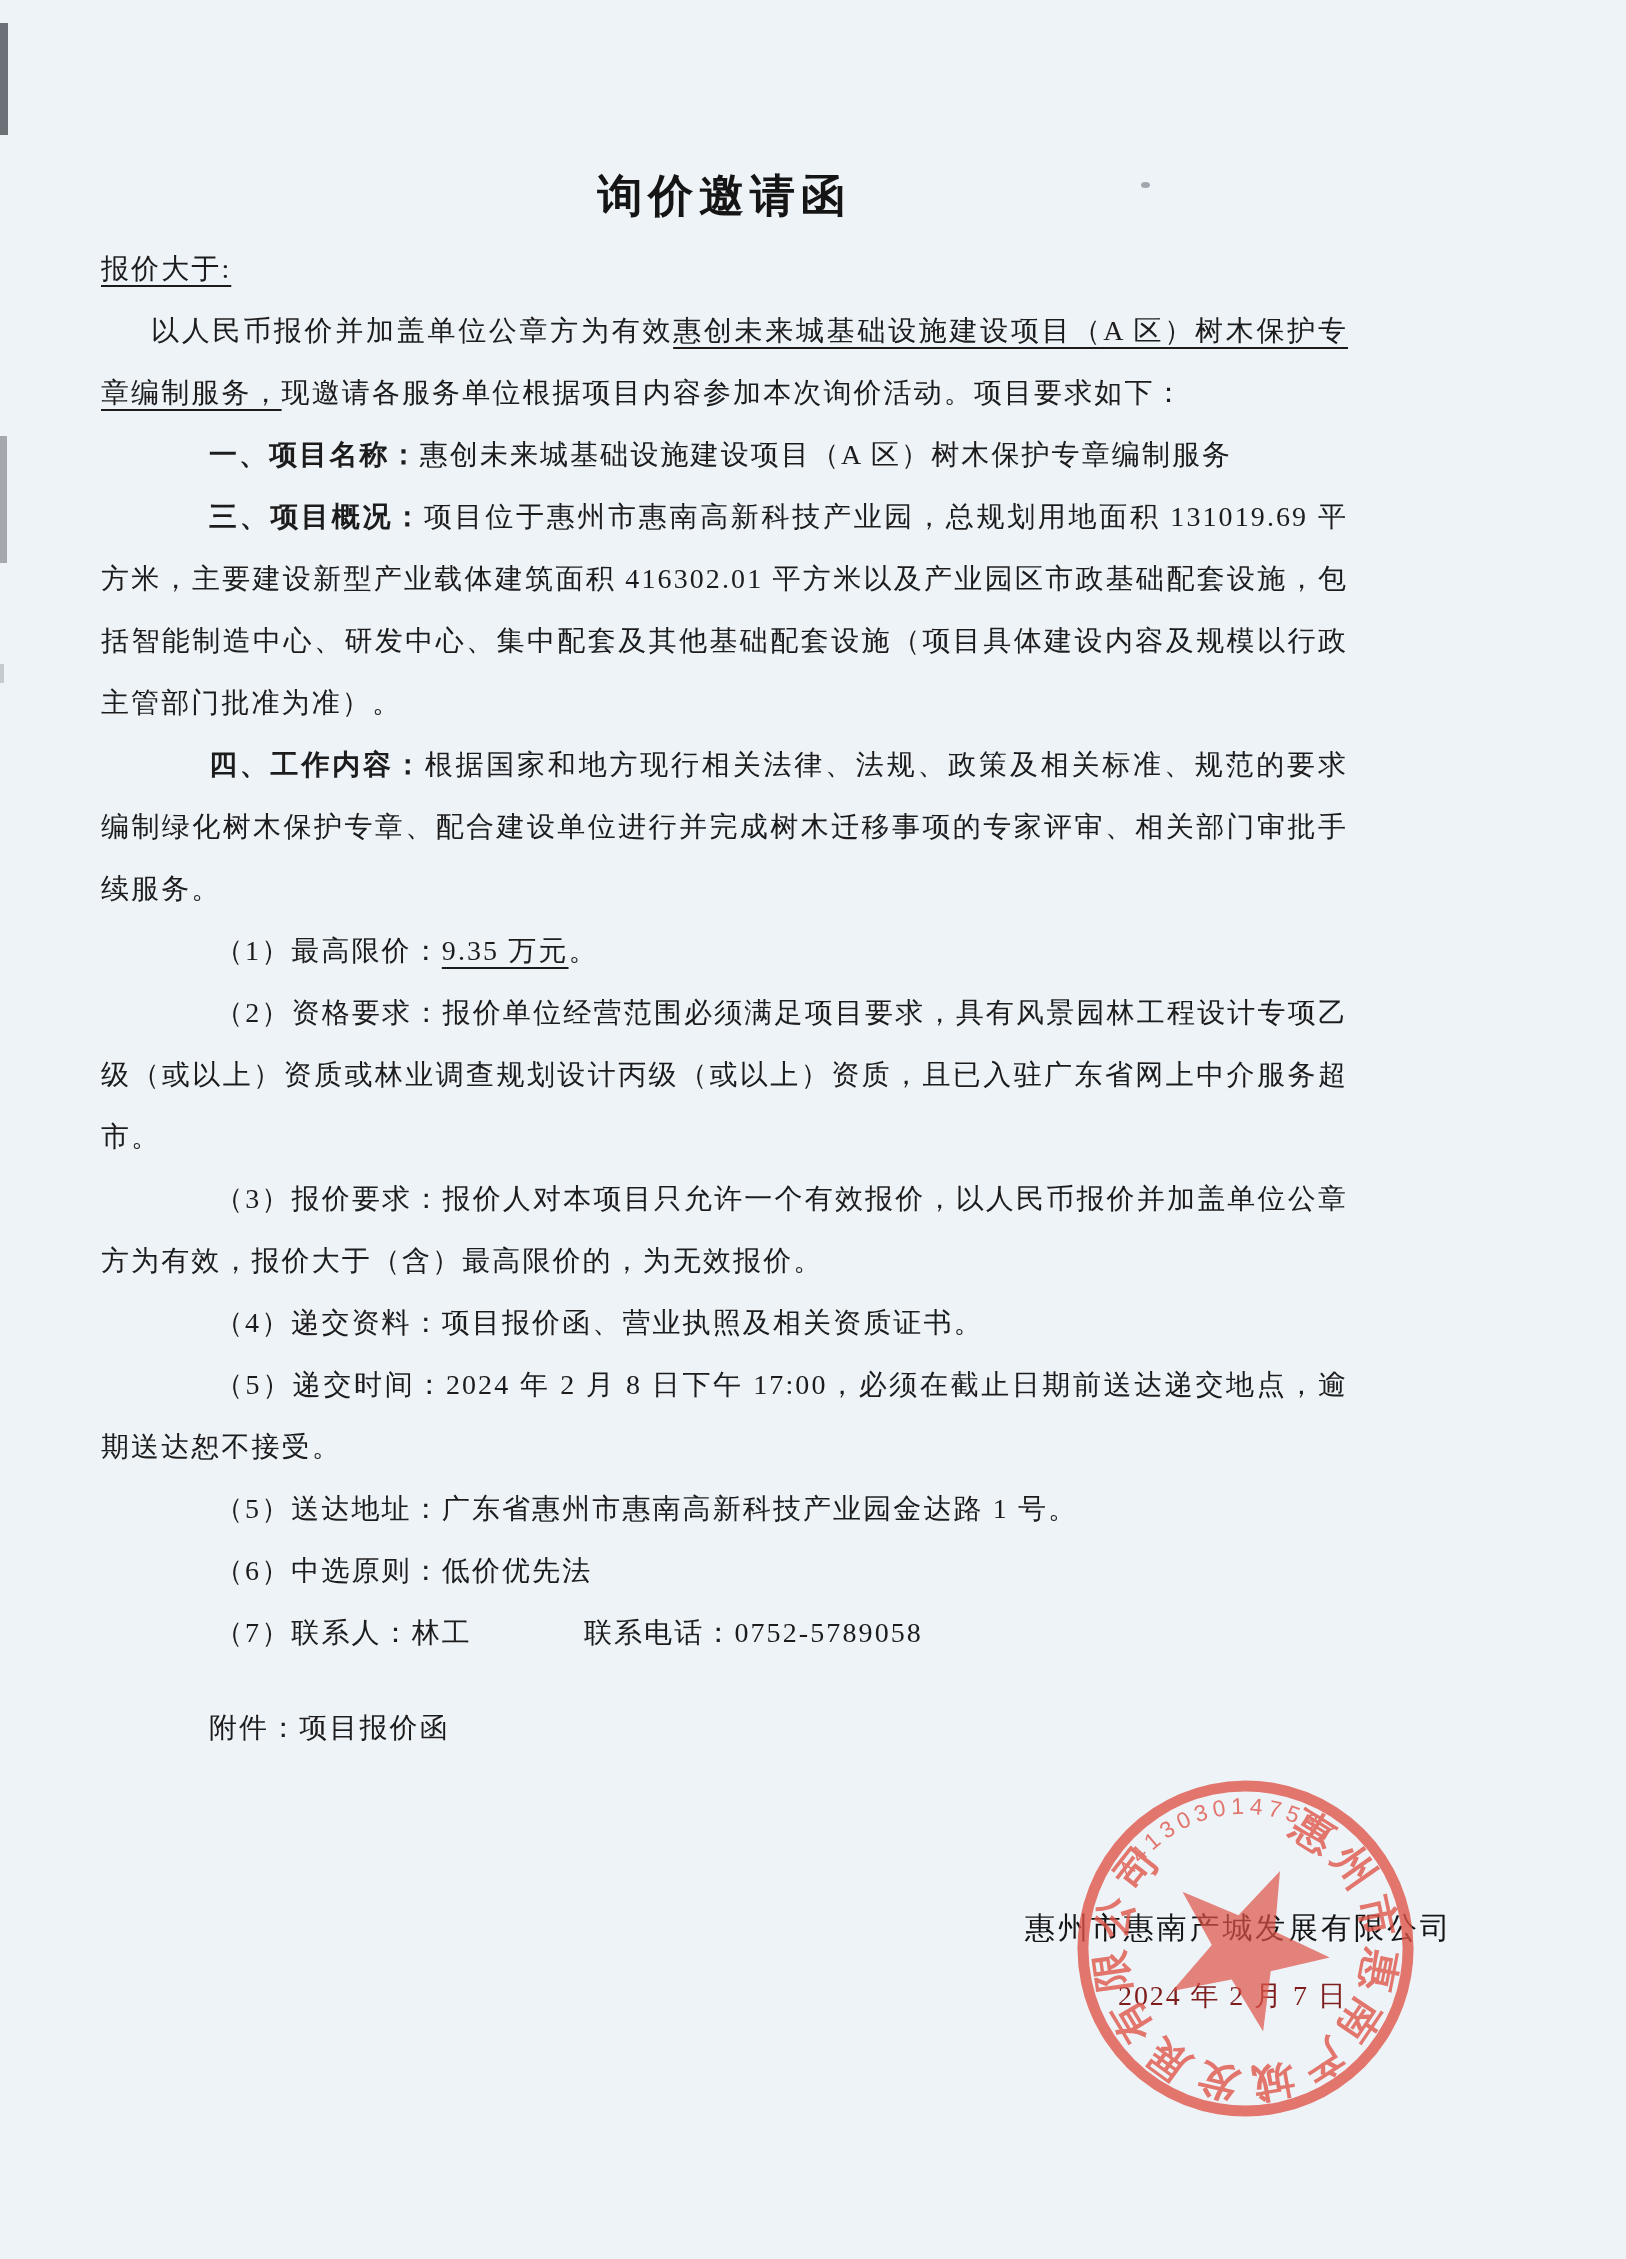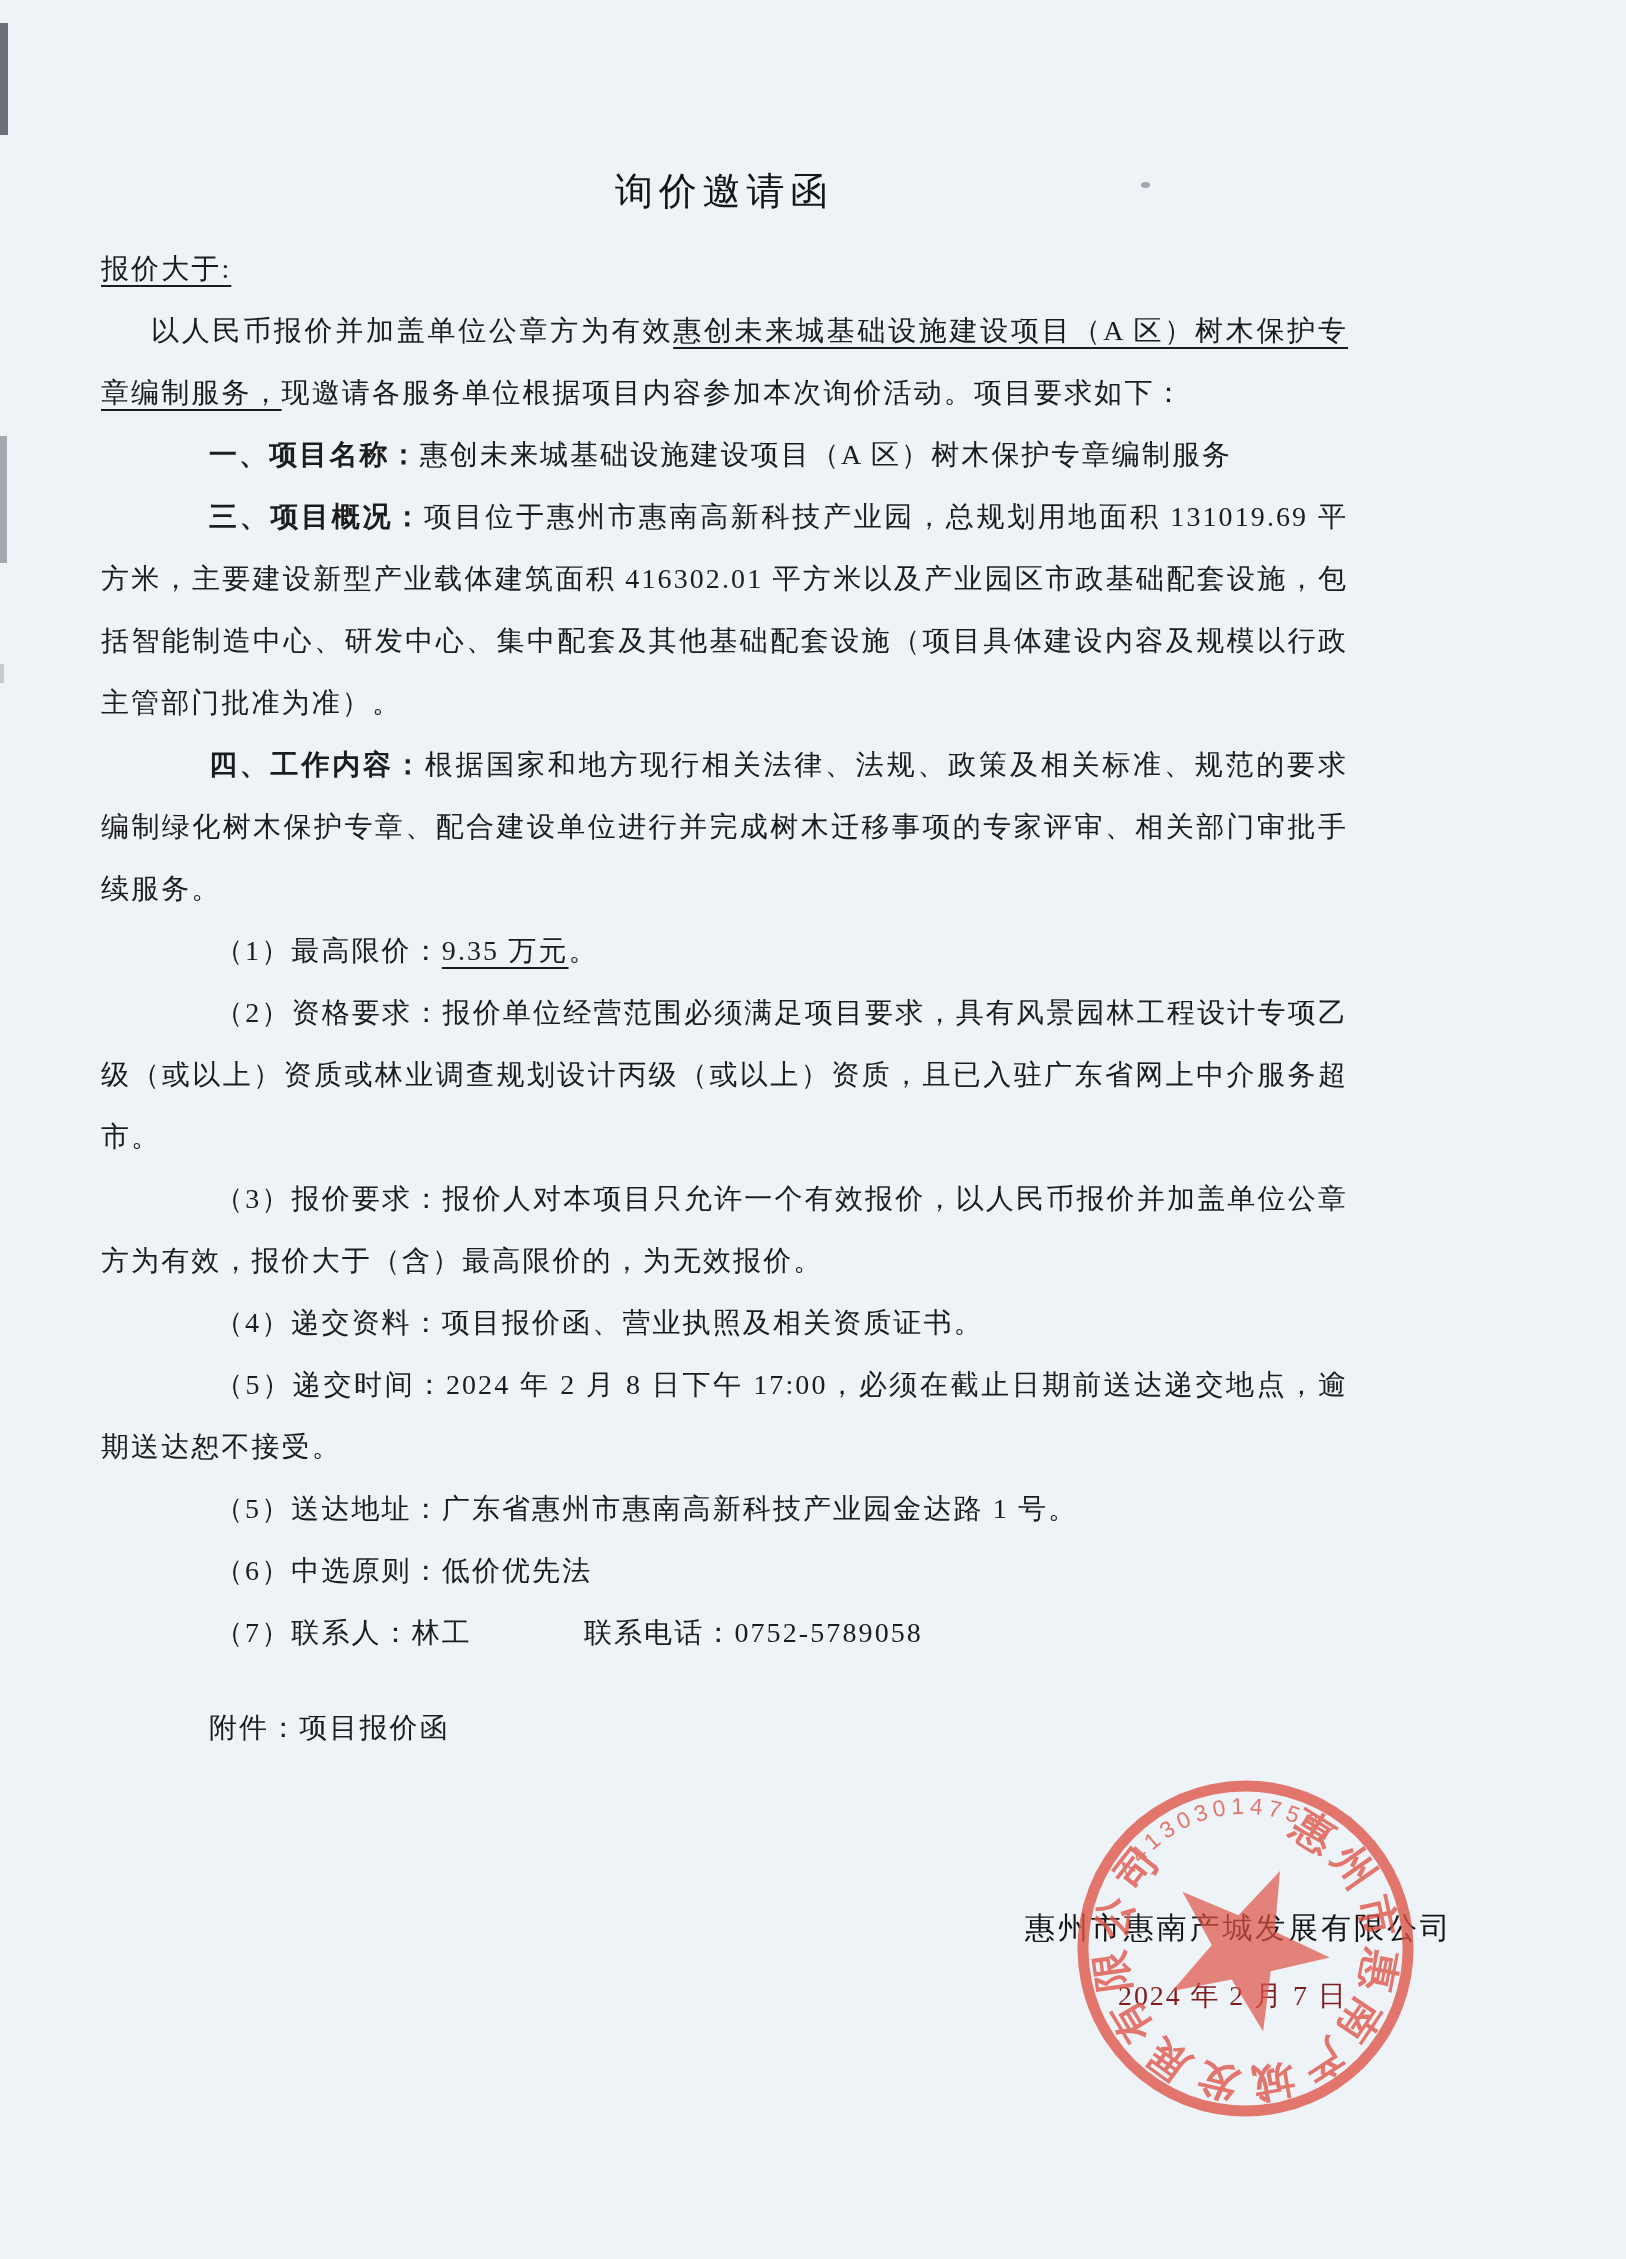--- a/index.html
+++ b/index.html
@@ -19,22 +19,22 @@
   .edge-mark{position:absolute;left:0;background:#4b5056;}
   .m1{top:23px;width:7.7px;height:112px;opacity:.8;}
   .m2{top:436px;width:6.8px;height:127px;opacity:.45;}
   .m3{top:664px;width:3.9px;height:19.3px;opacity:.25;}
   .speck{position:absolute;left:1141px;top:182px;width:8.7px;height:5.8px;background:#8d949b;border-radius:50%;opacity:.8;}
 
   .title{
     position:absolute;left:101px;top:166px;width:1247px;
     text-align:center;
     font-family:"Liberation Sans","DejaVu Sans",sans-serif;
-    font-weight:normal;
-    font-size:38px;letter-spacing:5.8px;
+    font-weight:bold;
+    font-size:45px;letter-spacing:5.8px;
     color:#151515;
   }
   .content{
     position:absolute;left:101px;top:238px;width:1247px;
     font-size:28px;line-height:62px;letter-spacing:2.1px;
     text-align:justify;
   }
   .content p{margin:0;padding:0;}
   .salutation{text-decoration:underline;text-underline-offset:6.8px;text-decoration-thickness:1.9px;}
   .indent-small{text-indent:50px;}

